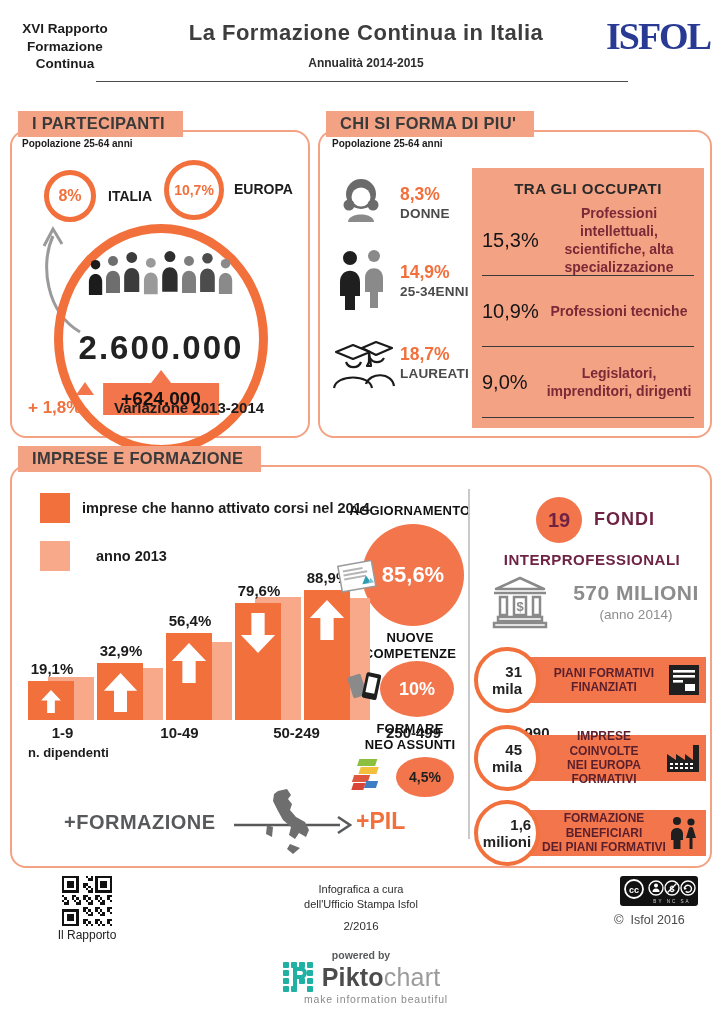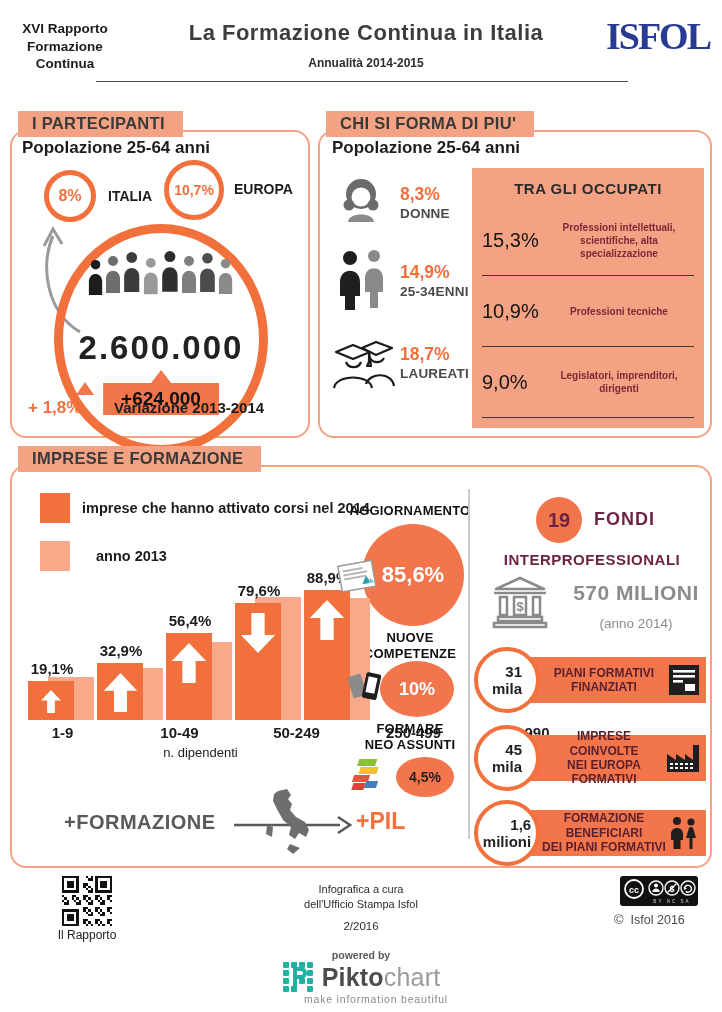--- a/index.html
+++ b/index.html
@@ -20,70 +20,70 @@
   .hdr-line{left:96px;top:81px;width:532px;height:1px;background:#4a4a4a;}
   .isfol-logo{right:12px;top:14px;font-family:"Liberation Serif",serif;font-weight:bold;font-size:38px;color:var(--isfol_blue);letter-spacing:-2px;}
 
   
   .tab{background:var(--salmon);color:#3a3a3a;font-weight:bold;font-size:16.5px;padding:3px 18px 4px 14px;z-index:3;letter-spacing:.3px;}
   .sec-box{border:2px solid var(--salmon);border-radius:16px;background:#fff;z-index:1;}
   .box1{left:10px;top:130px;width:300px;height:308px;}
   .box2{left:318px;top:130px;width:394px;height:308px;}
   .box3{left:10px;top:465px;width:702px;height:403px;}
 
-  .pop-label{font-weight:bold;font-size:17px;color:#1c1c1c;}
+  .pop-label{font-weight:bold;font-size:10px;color:#1c1c1c;}
 
   
   .ring{border:5px solid var(--accent);border-radius:50%;display:flex;align-items:center;justify-content:center;color:var(--accent);font-weight:bold;background:#fff;z-index:2;}
   .circ-lbl{font-weight:bold;font-size:14px;color:#1c1c1c;}
   .big-circle{left:42px;top:92px;width:214px;height:230px;border:9px solid var(--accent);border-radius:50%;}
   .total{left:0;top:96px;width:100%;text-align:center;font-weight:bold;font-size:33px;color:#222;letter-spacing:2px;}
   .delta-box{left:50%;transform:translateX(-50%);top:150px;background:var(--accent_box);color:#111;font-weight:bold;font-size:19px;padding:5px 18px;white-space:nowrap;}
   .delta-box::before{content:"";position:absolute;bottom:100%;left:50%;transform:translateX(-50%);border:10px solid transparent;border-bottom:13px solid var(--accent_box);}
   .var-tri{left:64px;top:250px;width:0;height:0;border-left:9px solid transparent;border-right:9px solid transparent;border-bottom:13px solid var(--accent_box);}
   .var-pct{left:16px;top:266px;color:var(--accent);font-weight:bold;font-size:17px;}
   .var-lbl{left:102px;top:267px;color:#1c1c1c;font-weight:bold;font-size:15px;}
 
   
   .stat-pct{color:var(--accent);font-weight:bold;font-size:17.5px;}
   .stat-lbl{color:#4a4a4a;font-weight:bold;font-size:13.5px;letter-spacing:.2px;}
   .occupati{left:152px;top:36px;width:232px;height:260px;background:var(--salmon);}
   .occ-title{margin:12px 8px 0;text-align:center;font-weight:bold;font-size:15px;color:#2a2a2a;letter-spacing:.5px;}
   .occ-row{display:flex;align-items:center;margin:0 10px;height:71px;border-bottom:1.5px solid #3a3a3a;}
   .occ-pct{width:62px;font-size:20px;color:#151515;}
-  .occ-lbl{flex:1;text-align:center;font-weight:bold;font-size:10px;color:var(--maroon_text);line-height:1.3;}
+  .occ-lbl{flex:1;text-align:center;font-weight:bold;font-size:14px;color:var(--maroon_text);line-height:1.3;}
 
   
   .leg-sq{width:30px;height:30px;}
   .leg-txt{font-weight:bold;font-size:14.5px;color:#1c1c1c;}
 
   
   .chart{left:16px;top:118px;width:350px;height:158px;}
   .bars{position:relative;height:135px;}
   .bar-group{position:absolute;bottom:0;width:68px;height:135px;}
   .bar{position:absolute;bottom:0;width:46px;}
   .bar.light{left:20px;background:var(--salmon_light);z-index:1;}
   .bar.dark{left:0;background:var(--accent);z-index:2;display:flex;justify-content:center;align-items:flex-start;padding-top:7px;}
   .bar-val{position:absolute;left:-6px;width:60px;text-align:center;font-weight:bold;font-size:15px;color:#1a1a1a;z-index:3;white-space:nowrap;}
   .cats{position:absolute;top:139px;left:0;display:flex;gap:48px;}
   .bar-cat{width:69px;text-align:center;font-weight:bold;font-size:15px;color:#1c1c1c;}
-  .xlabel{position:absolute;top:160px;left:0;width:345px;text-align:center;font-weight:normal;font-size:13px;color:#1c1c1c;}
+  .xlabel{position:absolute;top:160px;left:0;width:345px;font-weight:bold;font-size:13px;color:#1c1c1c;}
 
   
   .purp-title{text-align:center;font-weight:bold;font-size:13px;color:#111;line-height:1.25;letter-spacing:.2px;}
   .purp-circle{border-radius:50%;background:var(--accent_box);display:flex;align-items:center;justify-content:center;font-weight:bold;}
 
   
   .v-divider{left:456px;top:22px;width:2px;height:350px;background:#c9c9c9;}
   .fondi-circle{left:524px;top:30px;width:46px;height:46px;border-radius:50%;background:var(--accent_box);display:flex;align-items:center;justify-content:center;font-weight:bold;font-size:20px;color:var(--maroon);}
   .fondi-lbl{left:582px;top:42px;font-weight:bold;font-size:18px;color:var(--maroon);letter-spacing:1px;}
   .fondi-sub{left:462px;top:84px;width:236px;text-align:center;font-weight:bold;font-size:15px;color:var(--maroon);letter-spacing:.5px;}
   .amount{left:545px;top:114px;width:158px;text-align:center;}
   .amount .a1{font-weight:bold;font-size:21px;color:#8c8c8c;letter-spacing:.5px;}
-  .amount .a2{font-size:13.5px;color:#8c8c8c;margin-top:11px;}
+  .amount .a2{font-size:13.5px;color:#8c8c8c;margin-top:2px;}
   .badge-circle{width:66px;height:66px;border:4px solid var(--accent);border-radius:50%;background:#fff;display:flex;align-items:center;justify-content:center;text-align:right;font-weight:bold;font-size:15px;color:#222;line-height:1.15;z-index:2;}
   .banner{left:494px;width:200px;height:46px;background:var(--accent_box);display:flex;align-items:center;z-index:1;}
   .banner .b-lbl{flex:1;text-align:center;font-weight:bold;font-size:12px;color:var(--banner_text);line-height:1.2;padding:0 40px 0 36px;}
   .banner .b-icon{position:absolute;right:5px;top:50%;transform:translateY(-50%);}
 
   
   .eq-left{left:52px;top:344px;color:#58595b;font-weight:bold;font-size:20px;letter-spacing:.5px;}
   .eq-right{left:344px;top:341px;color:var(--accent);font-weight:bold;font-size:23px;}
 
   

